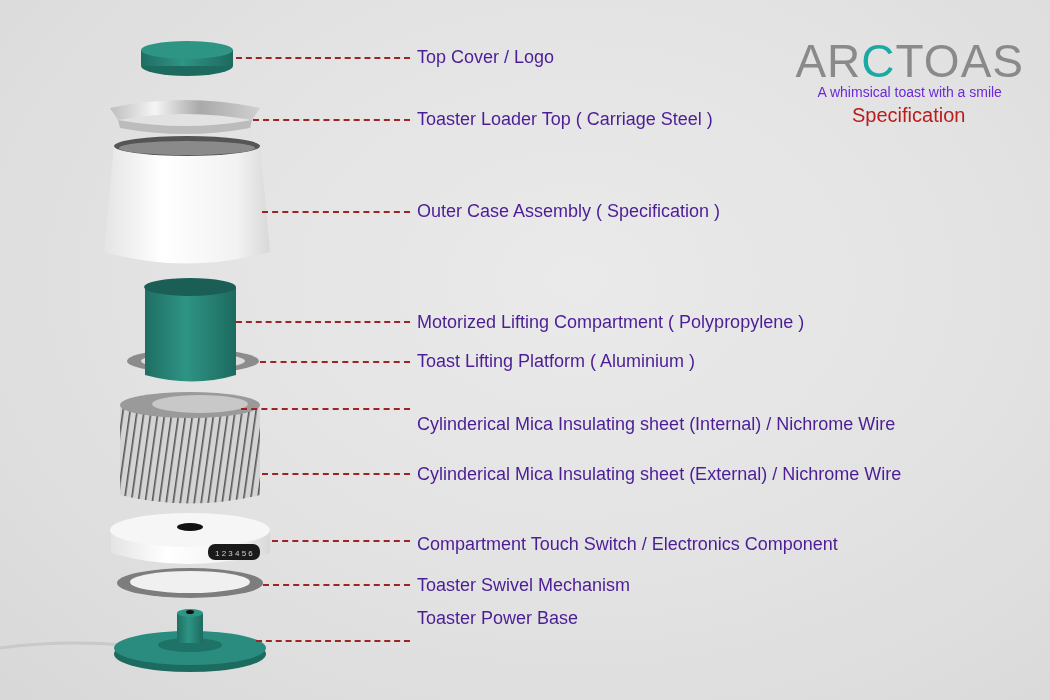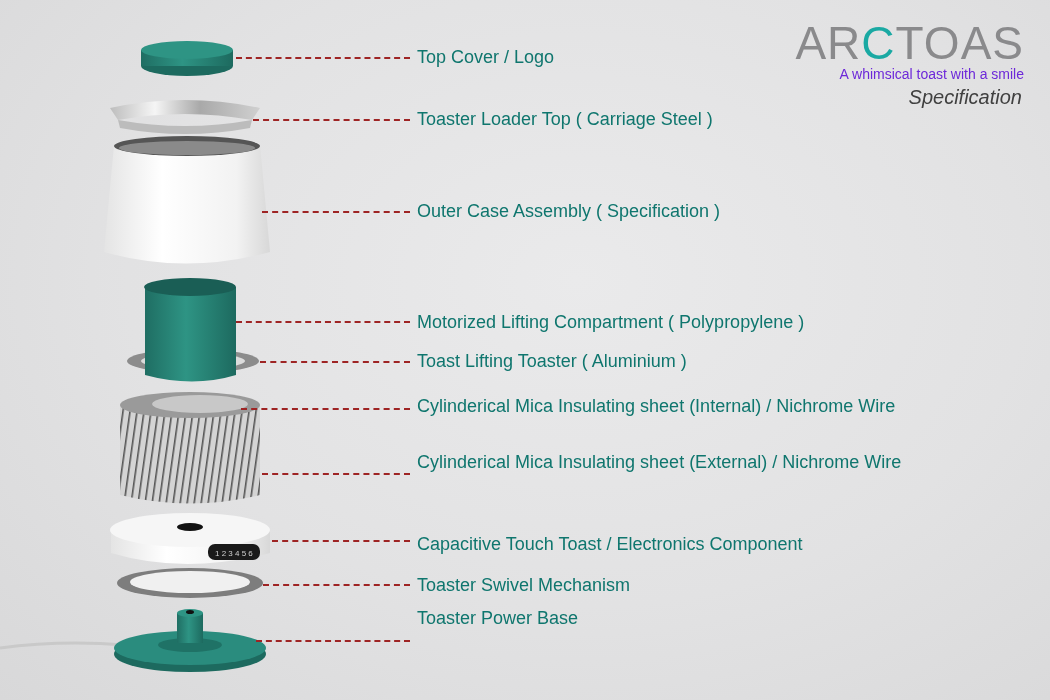--- a/index.html
+++ b/index.html
@@ -1,27 +1,27 @@
 <!DOCTYPE html>
 <html><head>
 <meta charset="utf-8">
 <style>
   html, body { margin:0; padding:0; }
   body {
     width:1050px; height:700px; overflow:hidden; position:relative;
     background: radial-gradient(ellipse at 55% 40%, #eaeaeb 0%, #e2e2e3 55%, #d8d8d9 100%);
     font-family: "Liberation Sans", sans-serif;
   }
-  .brand { position:absolute; right:26px; top:18px; text-align:right; }
+  .brand { position:absolute; right:26px; top:36px; text-align:center; }
   .brand-logo { font-size:46px; color:#8a8a8c; letter-spacing:1px; line-height:50px; font-weight:400; }
   .brand-logo .c { color:#1aa9a3; }
   .brand-tag { font-size:14px; color:#6d28d9; margin-top:-2px; }
-  .brand-sub { font-size:20px; color:#404040; margin-top:4px; margin-right:2px;font-style:italic; }
+  .brand-sub { font-size:20px; color:#b91c1c; margin-top:4px; margin-right:2px; }
 
-  .label { position:absolute; left:417px; font-size:18px; color:#0f766e; white-space:nowrap; line-height:20px; }
+  .label { position:absolute; left:417px; font-size:18px; color:#4c1d95; white-space:nowrap; line-height:20px; }
   .leader { position:absolute; height:0; border-top:2px dashed #9e2424; }
 
   .part { position:absolute; }
 </style>
 </head>
 <body>
 
 <div class="brand">
   <div class="brand-logo"><span>AR</span><span class="c">C</span><span>TOAS</span></div>
   <div class="brand-tag">A whimsical toast with a smile</div>
@@ -115,18 +115,18 @@
 <div class="leader" style="left:241px;top:408px;width:169px"></div>
 <div class="leader" style="left:262px;top:473px;width:148px"></div>
 <div class="leader" style="left:272px;top:540px;width:138px"></div>
 <div class="leader" style="left:263px;top:584px;width:147px"></div>
 <div class="leader" style="left:256px;top:640px;width:154px"></div>
 
 <div class="label" style="top:47px">Top Cover /  Logo</div>
 <div class="label" style="top:109px">Toaster Loader Top ( Carriage Steel )</div>
 <div class="label" style="top:201px">Outer Case Assembly ( Specification )</div>
 <div class="label" style="top:312px">Motorized Lifting Compartment  ( Polypropylene )</div>
-<div class="label" style="top:351px">Toast Lifting Toaster ( Aluminium )</div>
-<div class="label" style="top:396px">Cylinderical Mica Insulating sheet (Internal) / Nichrome Wire</div>
-<div class="label" style="top:452px">Cylinderical Mica Insulating sheet (External) / Nichrome Wire</div>
-<div class="label" style="top:534px">Capacitive Touch Toast / Electronics Component</div>
+<div class="label" style="top:351px">Toast Lifting Platform ( Aluminium )</div>
+<div class="label" style="top:414px">Cylinderical Mica Insulating sheet (Internal) / Nichrome Wire</div>
+<div class="label" style="top:464px">Cylinderical Mica Insulating sheet (External) / Nichrome Wire</div>
+<div class="label" style="top:534px">Compartment Touch Switch / Electronics Component</div>
 <div class="label" style="top:575px">Toaster Swivel Mechanism</div>
 <div class="label" style="top:608px">Toaster Power Base</div>
 
 </body></html>

